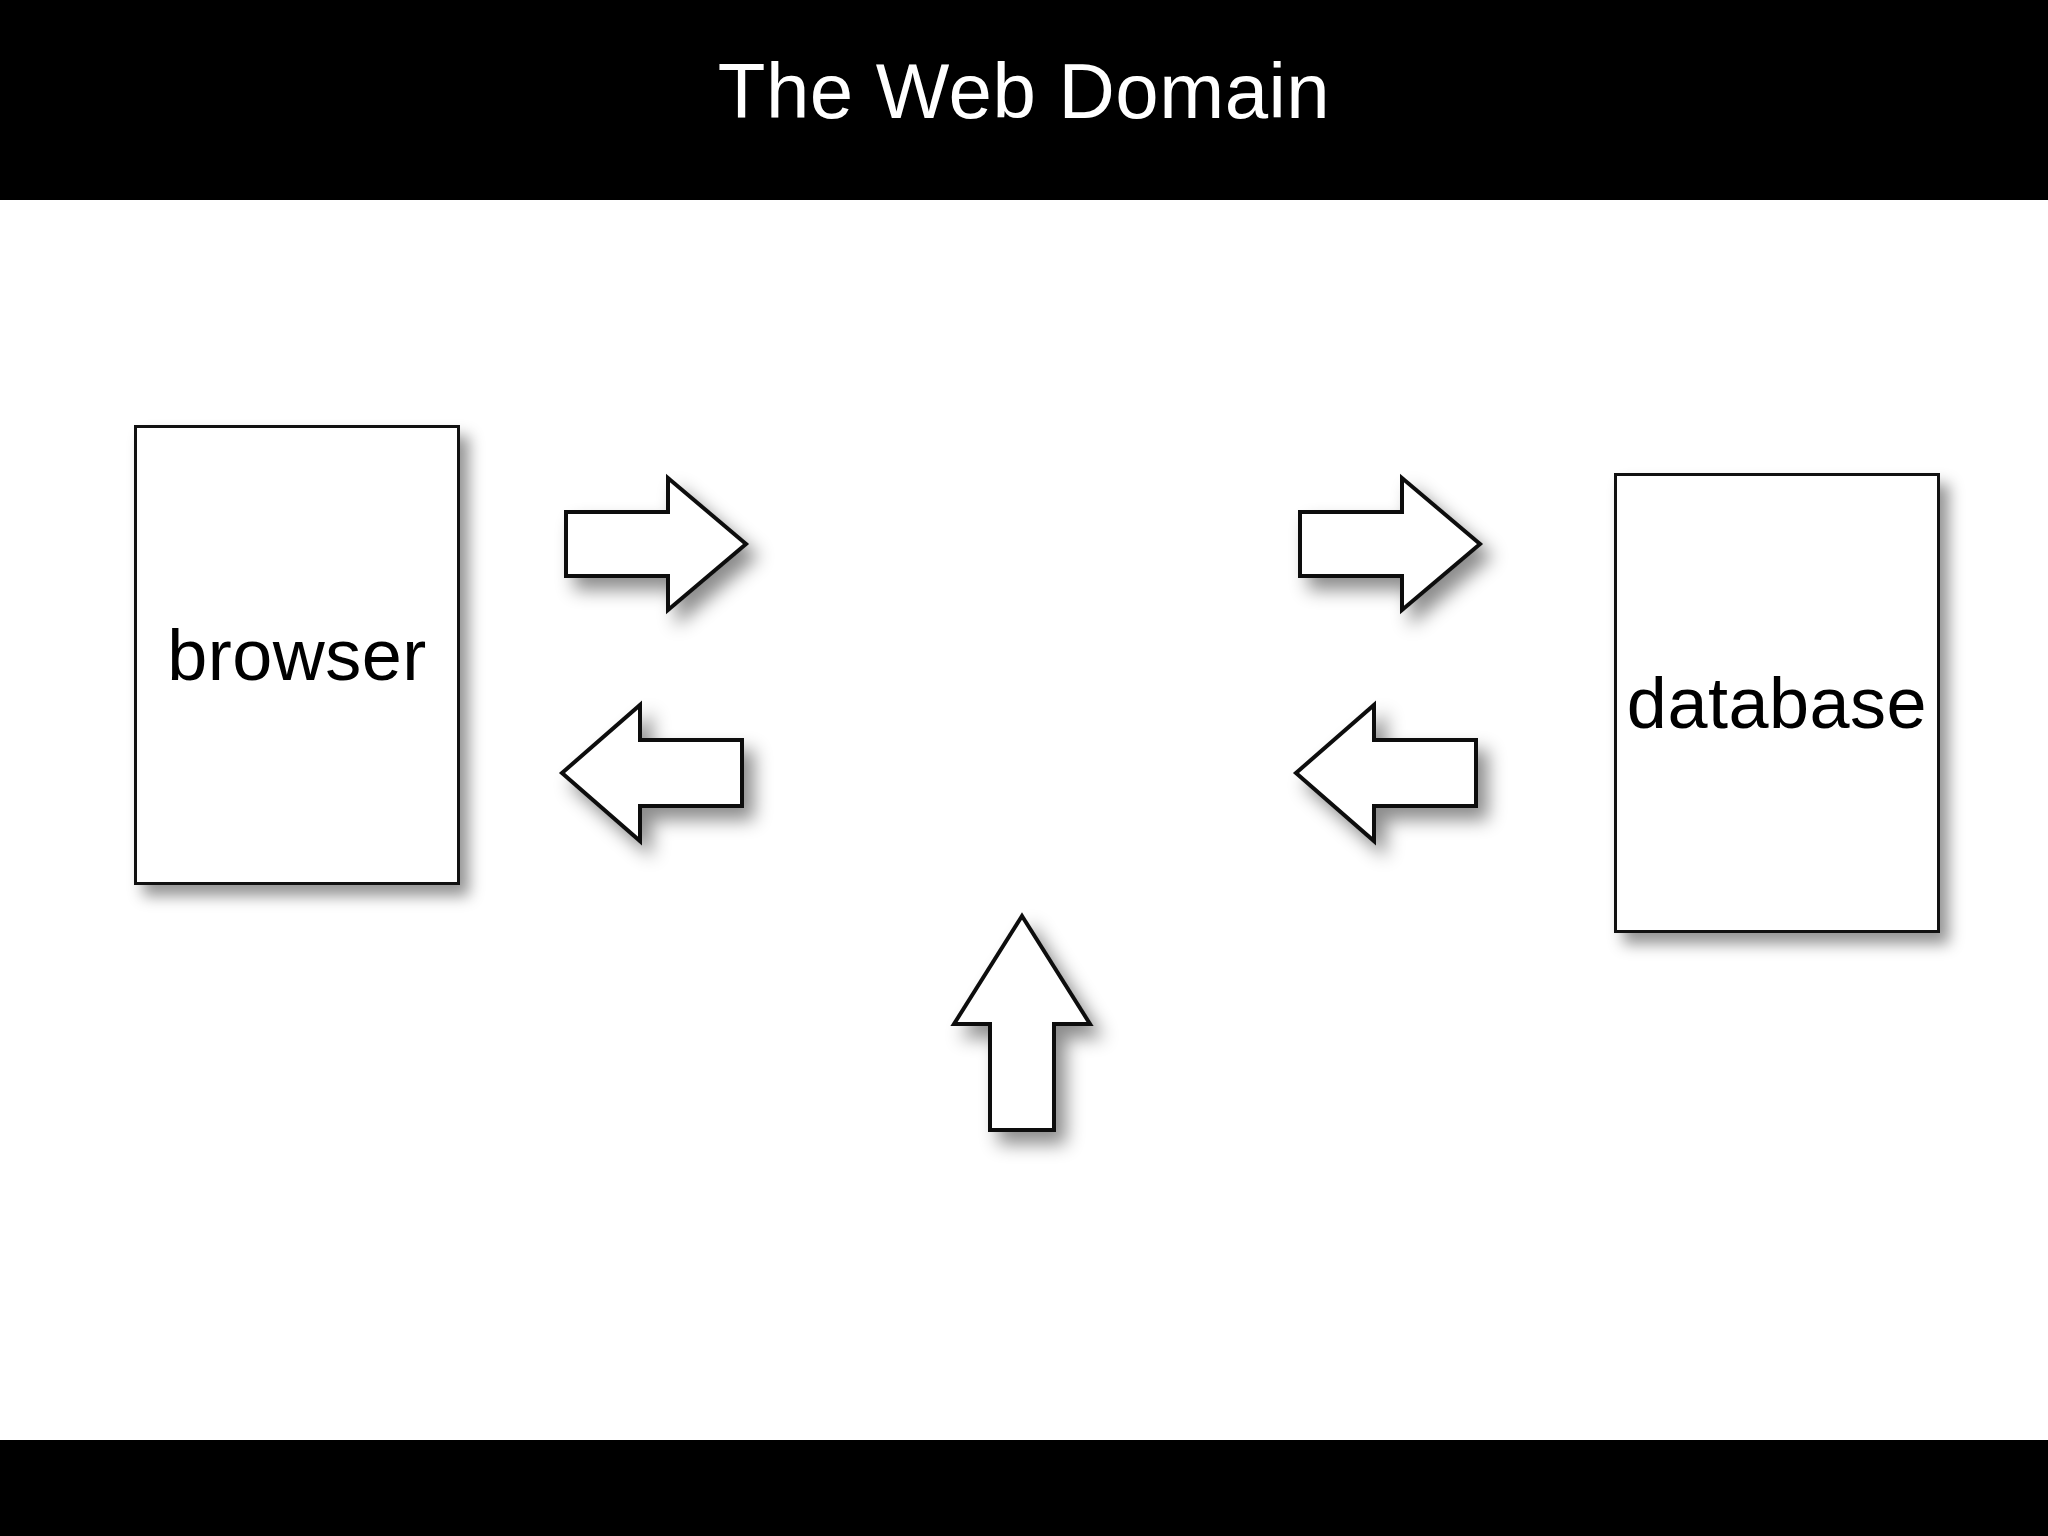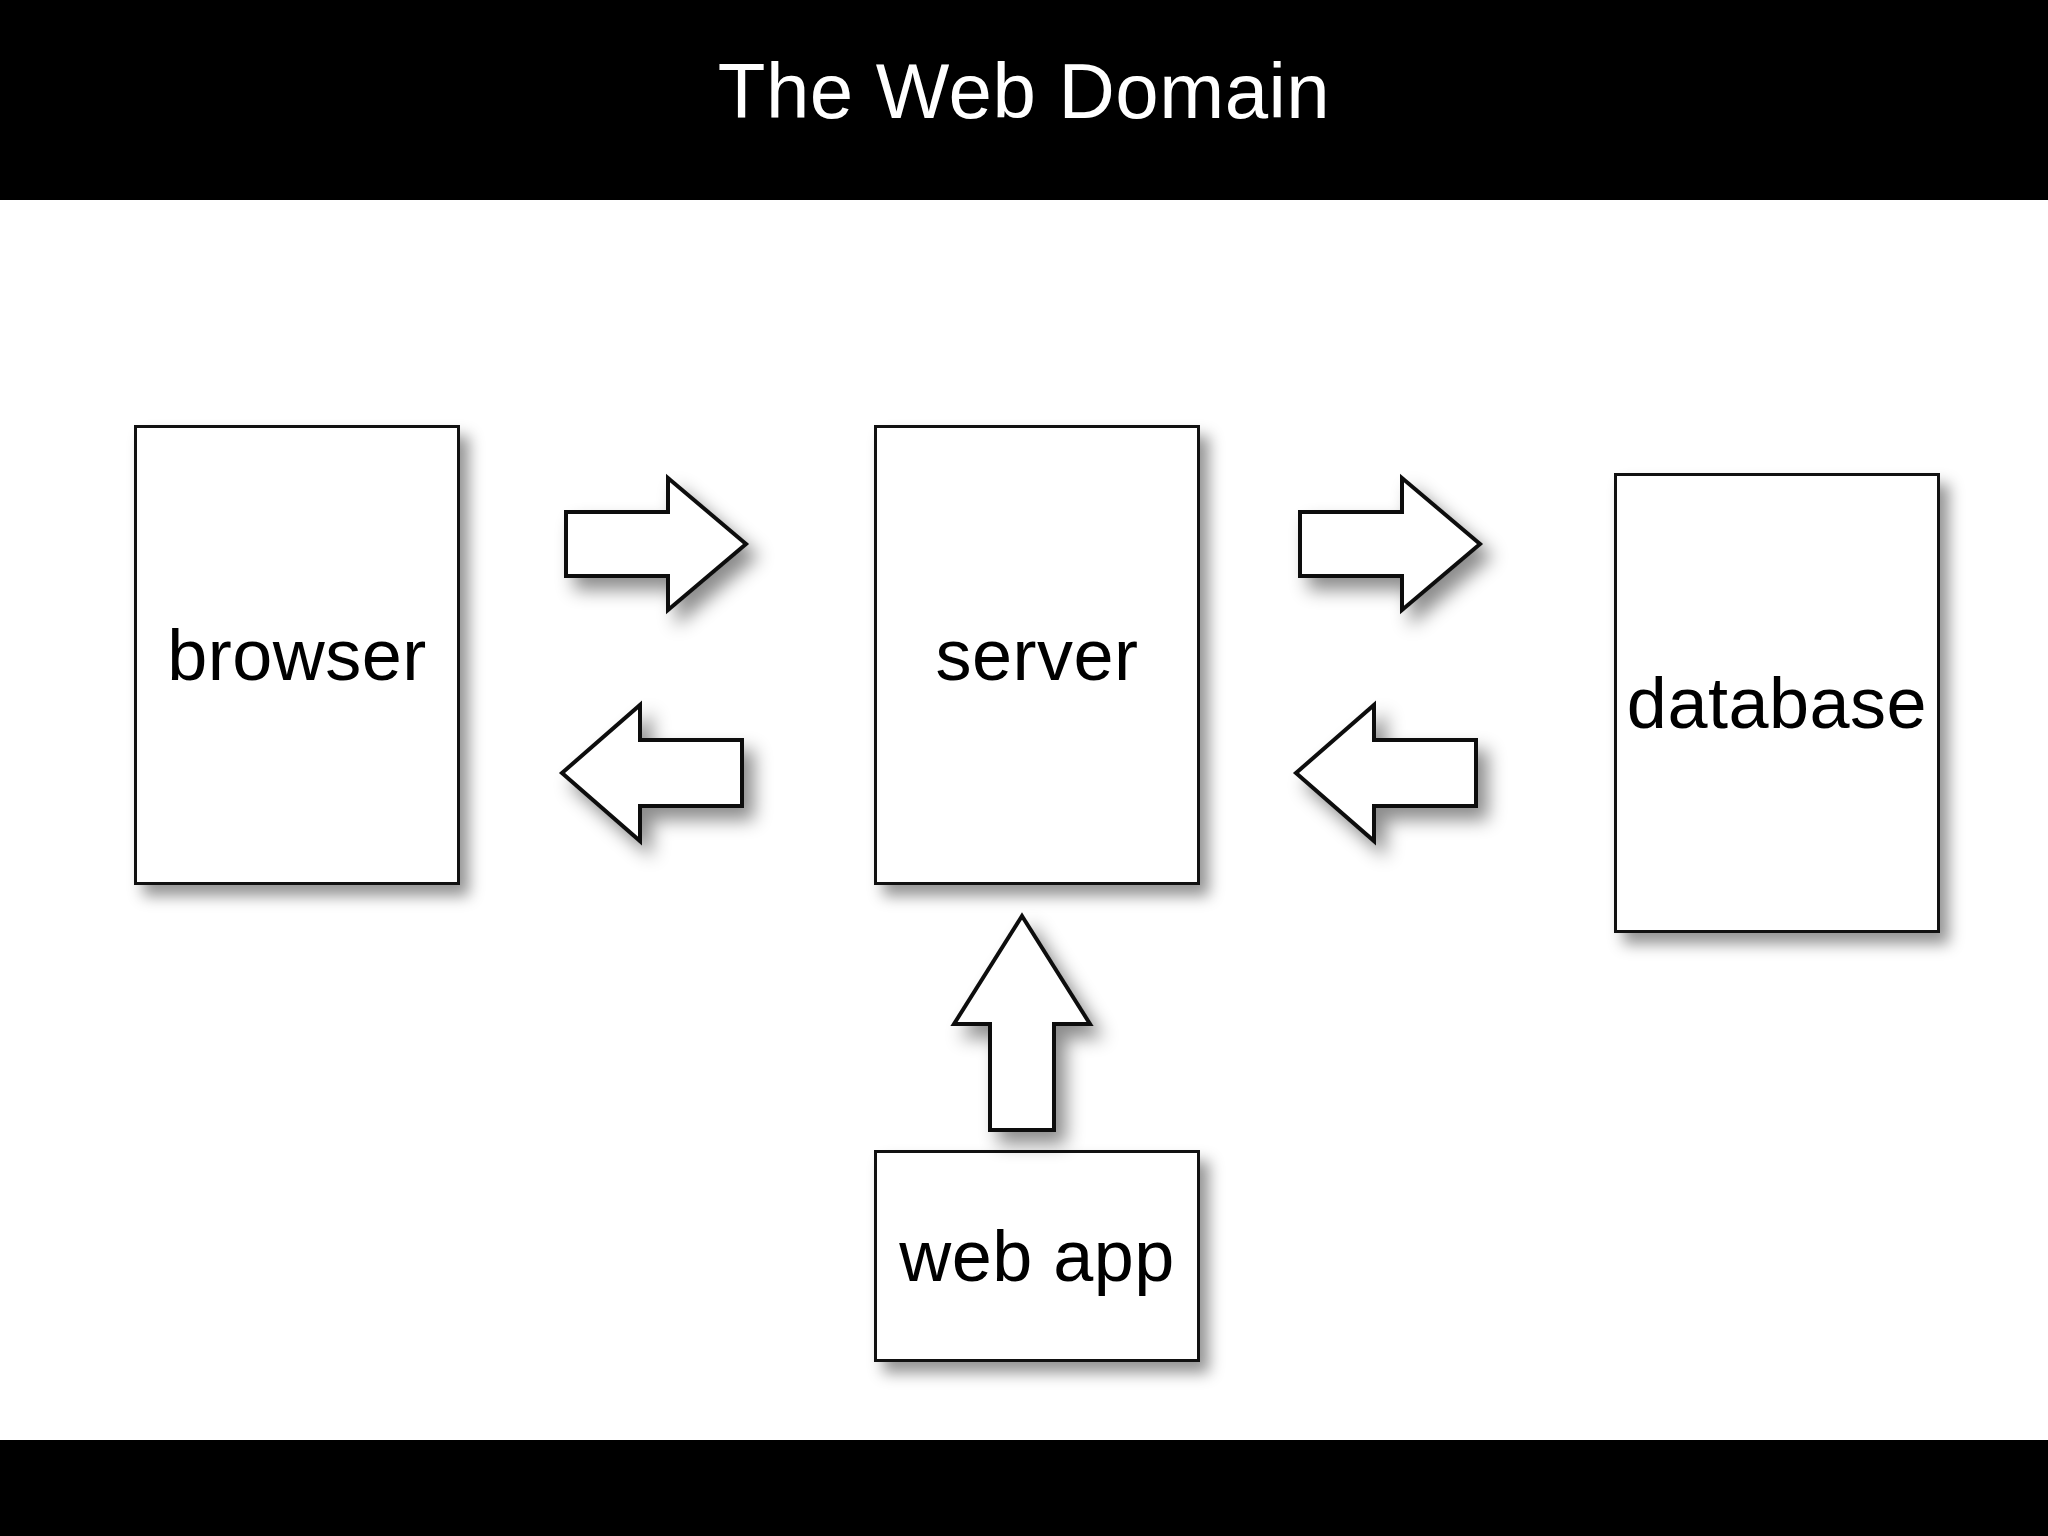--- a/index.html
+++ b/index.html
@@ -131,31 +131,25 @@
 
   <div class="title-bar"></div>
   <div class="title-text">The Web Domain</div>
 
   <div class="canvas"></div>
 
   <div class="node" id="node-browser">
     <span class="node-label">browser</span>
   </div>
 
-  <div class="node" id="node-server">
-    <span class="node-label">server</span>
-  </div>
 
   <div class="node" id="node-database">
     <span class="node-label">database</span>
   </div>
 
-  <div class="node" id="node-webapp">
-    <span class="node-label">web app</span>
-  </div>
 
   <svg class="arrow-svg" id="arrow-browser-to-server" width="192" height="152" viewBox="0 0 192 152">
     <defs>
       <filter id="sh1" x="-40%" y="-40%" width="200%" height="200%">
         <feDropShadow dx="10" dy="12" stdDeviation="9" flood-color="#000000" flood-opacity="0.45"></feDropShadow>
       </filter>
     </defs>
     <polygon class="arrow-shape" filter="url(#sh1)" points="6,44 108,44 108,10 186,76 108,142 108,108 6,108"></polygon>
   </svg>
 

